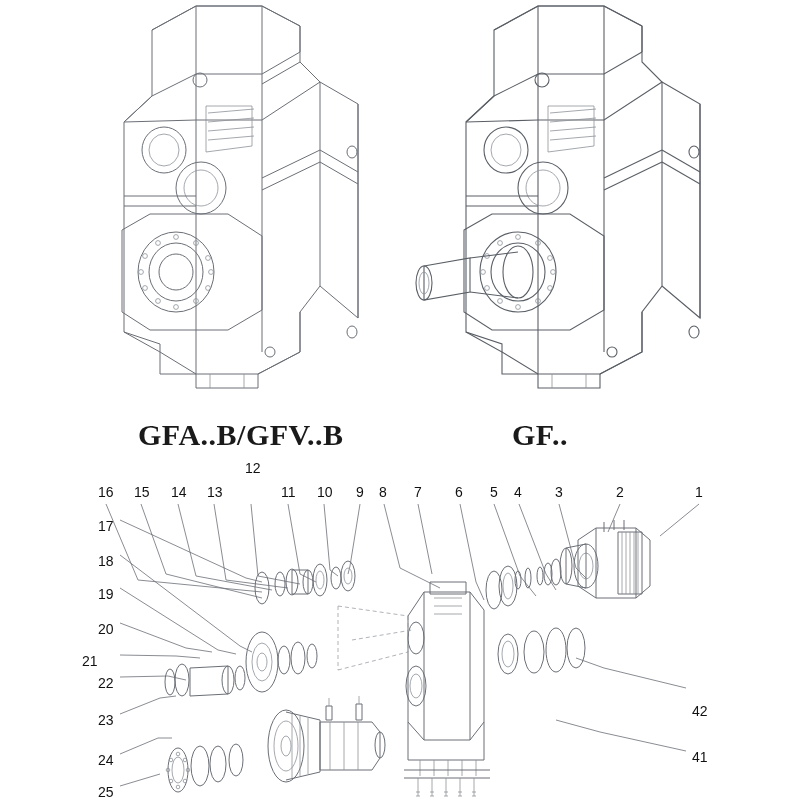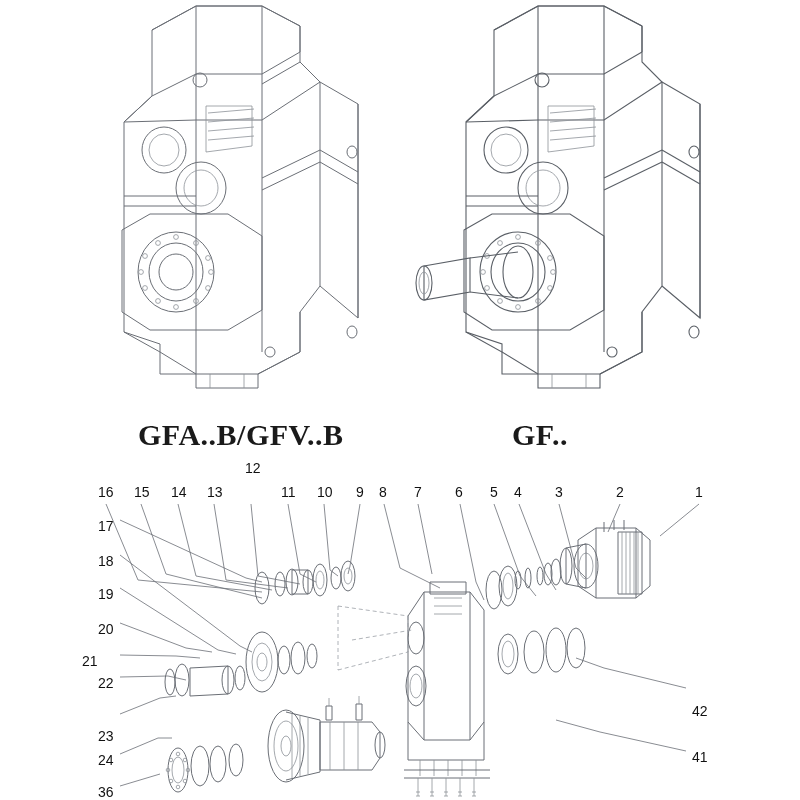--- a/index.html
+++ b/index.html
@@ -355,20 +355,20 @@
   <div class="num" style="left:555px;top:484px;">3</div>
   <div class="num" style="left:616px;top:484px;">2</div>
   <div class="num" style="left:695px;top:484px;">1</div>
 
   <div class="num" style="left:98px;top:518px;">17</div>
   <div class="num" style="left:98px;top:553px;">18</div>
   <div class="num" style="left:98px;top:586px;">19</div>
   <div class="num" style="left:98px;top:621px;">20</div>
   <div class="num" style="left:82px;top:653px;">21</div>
   <div class="num" style="left:98px;top:675px;">22</div>
-  <div class="num" style="left:98px;top:712px;margin-top:16px;">23</div>
+  <div class="num" style="left:98px;top:712px;">23</div>
   <div class="num" style="left:98px;top:752px;">24</div>
-  <div class="num" style="left:98px;top:784px;">36</div>
+  <div class="num" style="left:98px;top:784px;">25</div>
 
   <div class="num" style="left:692px;top:686px;margin-top:17px;">42</div>
   <div class="num" style="left:692px;top:749px;">41</div>
 
 </div>
 
 </body></html>

